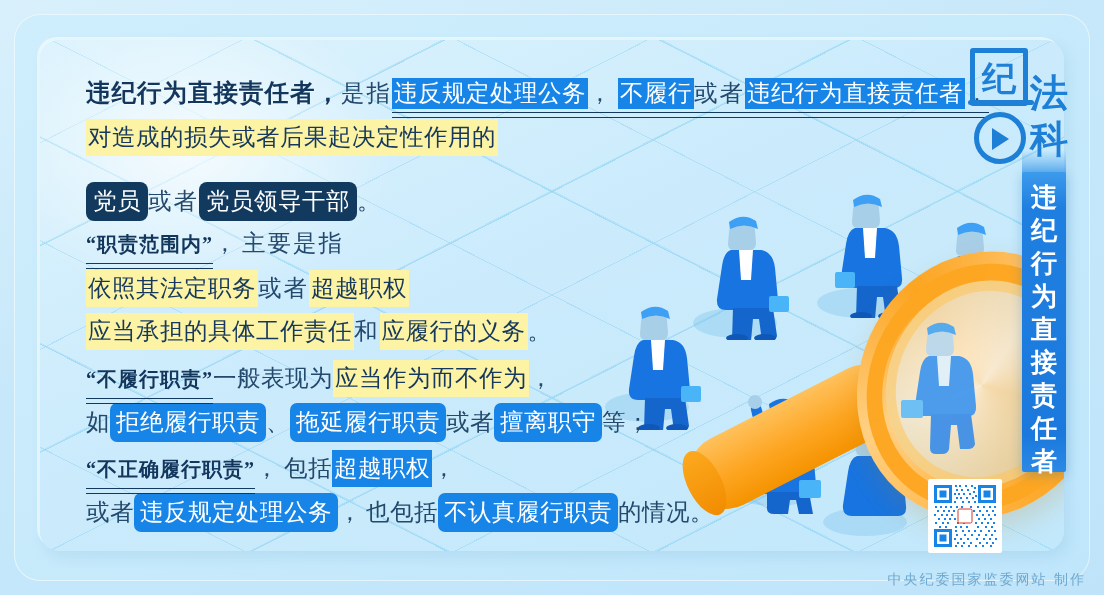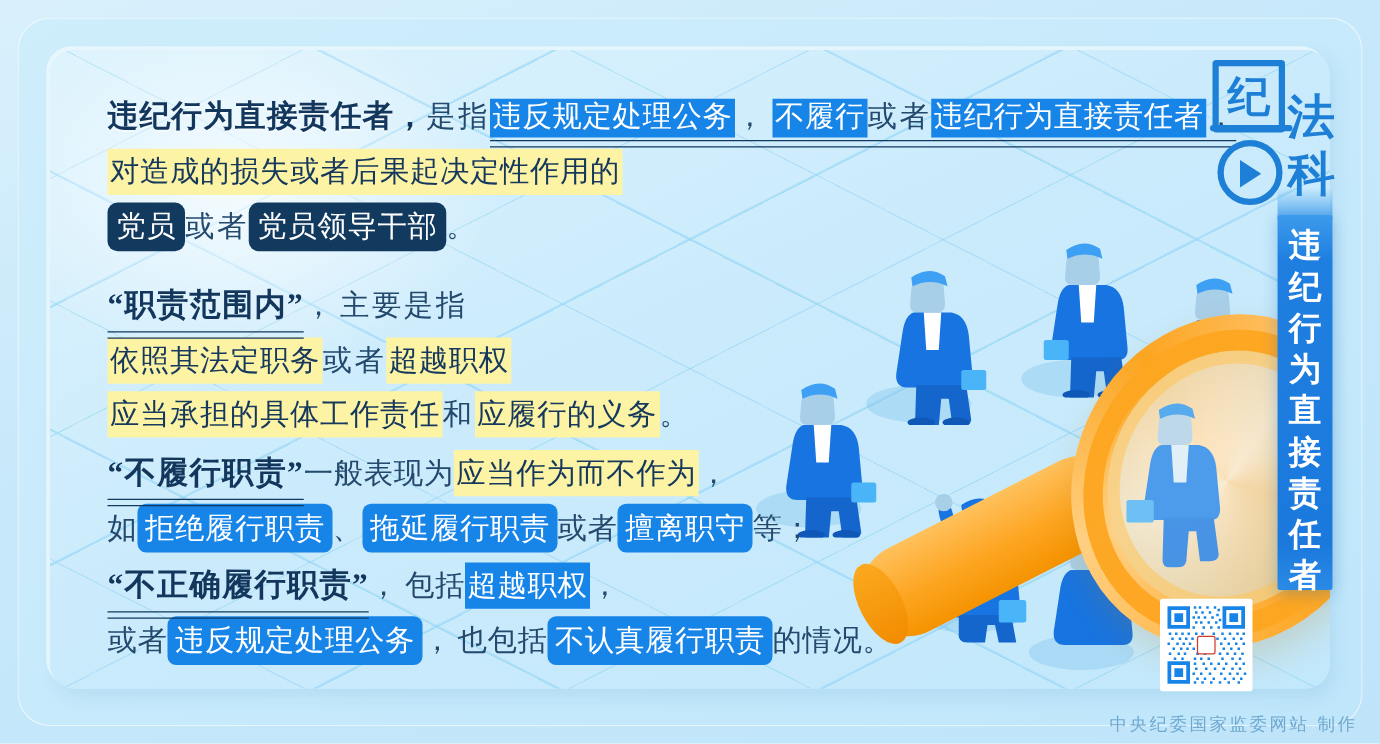--- a/index.html
+++ b/index.html
@@ -80,25 +80,25 @@
     border-radius:7px; letter-spacing:.5px;
   }
   
   .hl-yellow{
     background:#fdf3a4; color:#15385c; padding:2px 2px 3px;
     letter-spacing:.5px;
   }
   
   .hl-dark{
     background:#123a5e; color:#ffffff; padding:3px 7px 4px;
-    border-radius:8px; letter-spacing:.5px;
+    border-radius:8px; letter-spacing:.5px;margin-top:20px;
   }
   
   .term{
-    font-weight:bold; color:#12365c; font-size:25px; letter-spacing:1px;
+    font-weight:bold; color:#12365c; font-size:20px; letter-spacing:1px;
     position:relative; padding-bottom:2px;
   }
   .dbl-underline{
     position:relative;
   }
   .dbl-underline::after{
     content:""; position:absolute; left:0; right:0; bottom:-9px;
     height:4px;
     border-top:1.6px solid #123a5e;
     border-bottom:1.6px solid #123a5e;

